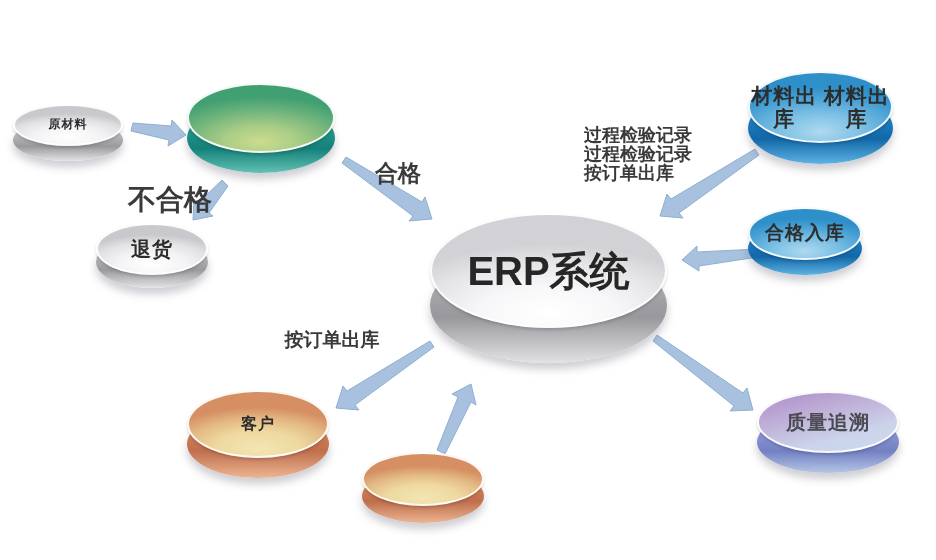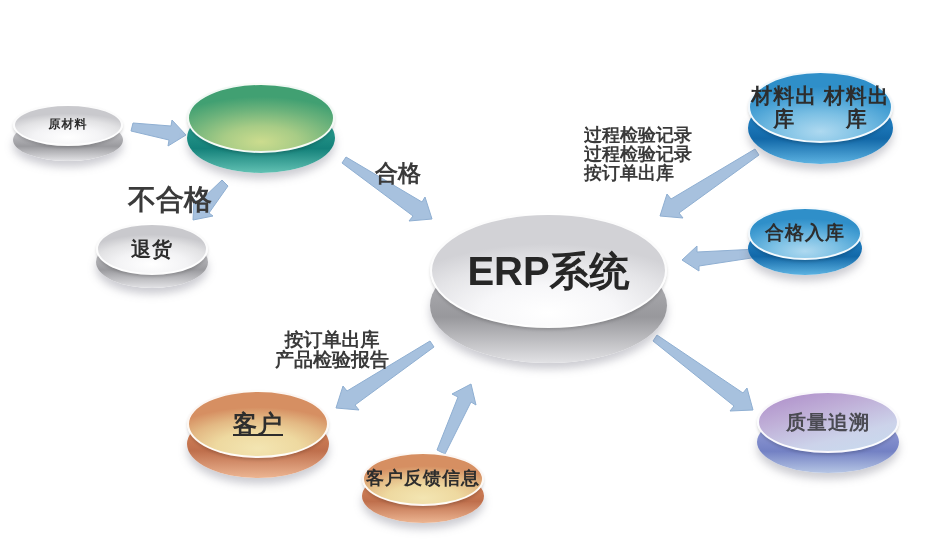--- a/index.html
+++ b/index.html
@@ -99,40 +99,35 @@
 
   <div class="disc blue" style="left:748px;top:207px;width:114px;--h:53px;--d:15px;height:68px;">
     <div class="side"></div>
     <div class="top"></div>
     <div class="label" style="font-size:19px;">合格入库</div>
   </div>
 
   <div class="disc orange" style="left:187px;top:390px;width:142px;--h:68px;--d:20px;height:88px;">
     <div class="side"></div>
     <div class="top"></div>
-    <div class="label" style="font-size:24px;text-decoration:underline;">客户</div>
+    <div class="label" style="font-size:16px;">客户</div>
   </div>
 
   <div class="disc orange" style="left:362px;top:452px;width:122px;--h:54px;--d:17px;height:71px;">
     <div class="side"></div>
     <div class="top"></div>
-    <div class="label" style="font-size:18px;">
-      <span>客户反馈</span>
-      <span>信息</span>
-    </div>
   </div>
 
   <div class="float-label" style="left:128px;top:181px;font-size:28px;">不合格</div>
 
   <div class="float-label" style="left:375px;top:158px;font-size:23px;">合格</div>
 
   <div class="float-label" style="left:584px;top:126px;font-size:18px;line-height:19px;">
     <div>过程检验记录</div>
     <div>过程检验记录</div>
     <div>按订单出库</div>
   </div>
 
   <div class="float-label" style="left:272px;top:330px;width:120px;font-size:19px;line-height:20px;text-align:center;">
     <div>按订单出库</div>
-    <div>产品检验报告</div>
   </div>
 
 </div>
 
 </body></html>

